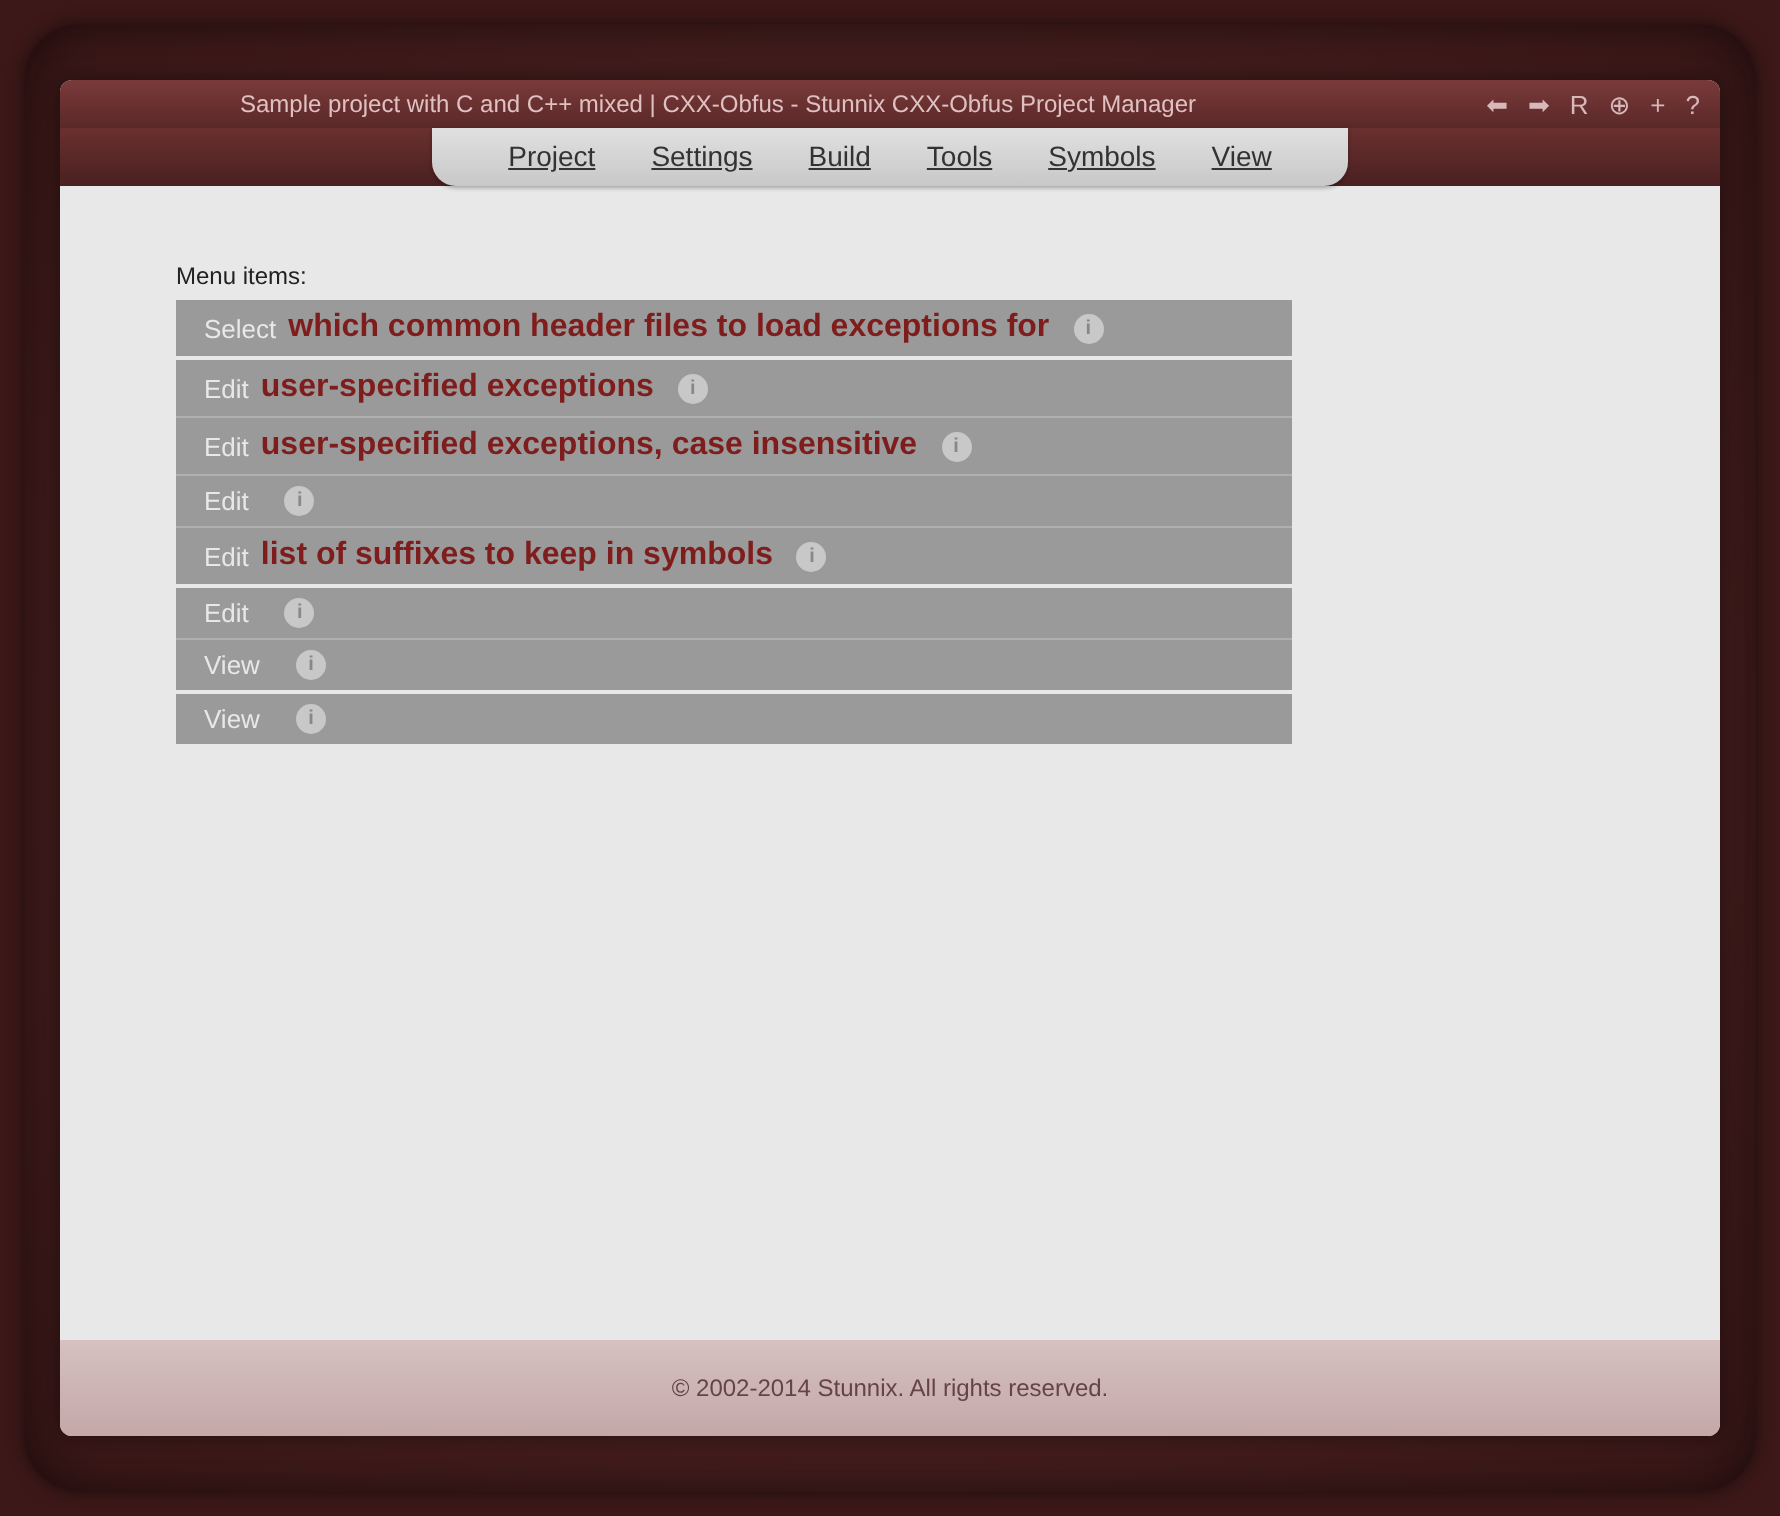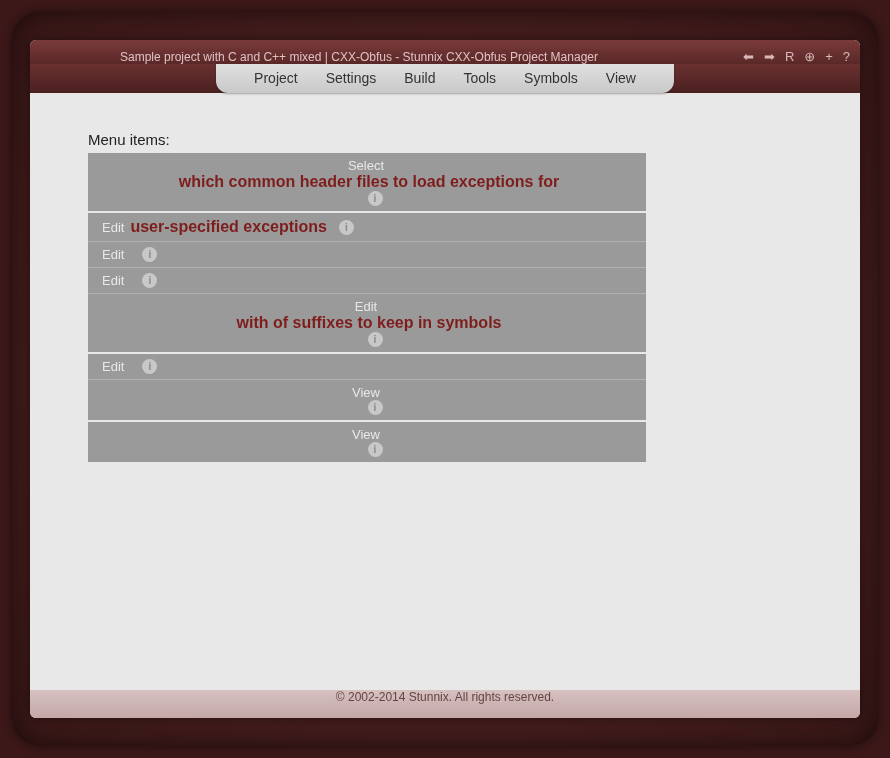--- a/index.html
+++ b/index.html
@@ -31,21 +31,21 @@
     border-radius: 6px;
     overflow: hidden;
     box-shadow: 0 0 12px rgba(0,0,0,0.5);
     display: flex;
     flex-direction: column;
   }
   .titlebar {
     height: 24px;
     background: linear-gradient(to bottom, #7a3a3a 0%, #5a2828 100%);
     display: flex;
-    align-items: flex-end;
+    align-items: center;
     color: #e0c0c0;
     font-size: 12px;
     padding: 0 10px;
   }
   .titlebar-title {
     flex: 1;
     text-align: left;
     padding-left: 80px;
     white-space: nowrap;
   }
@@ -74,47 +74,48 @@
     border-radius: 0 0 12px 12px;
     padding: 0 24px;
     box-shadow: 0 1px 2px rgba(0,0,0,0.3);
   }
   .menubar-item {
     padding: 16px 14px;
     color: #333;
     font-size: 14px;
     cursor: pointer;
     line-height: 27px;
+    text-decoration: underline;
   }
   .content {
     flex: 1;
     padding: 38px 0 0 58px;
     background: #e8e8e8;
   }
   .content-label {
-    font-size: 15px;
+    font-size: 12px;
     color: #222;
     margin-bottom: 5px;
   }
   .menu-list {
     width: 558px;
   }
   .group {
     border-bottom: 2px solid #e8e8e8;
   }
   .menu-row {
     background: #9a9a9a;
     color: #fff;
     display: flex;
     align-items: center;
     padding: 5px 10px 5px 14px;
     border-bottom: 1px solid #b0b0b0;
     cursor: pointer;
   }
-  .group .menu-row:last-child { border-bottom: none; flex-direction: column; }
+  .group .menu-row:last-child { border-bottom: none; }
   .menu-row .verb {
     font-size: 13px;
     color: #e8e8e8;
     font-weight: normal;
     margin-right: 6px;
   }
   .menu-row .text {
     font-size: 16px;
     font-weight: bold;
     color: #7f1d1d;
@@ -127,23 +128,24 @@
     color: #888;
     font-size: 10px;
     font-weight: bold;
     font-style: normal;
     display: inline-flex;
     align-items: center;
     justify-content: center;
     margin-left: 12px;
   }
   .footer {
-    height: 28px;
+    height: 48px;
     background: linear-gradient(to bottom, #d6c0c0 0%, #c4a8a8 100%);
     display: flex;
+    align-items: center;
     justify-content: center;
     color: #664444;
     font-size: 12px;
   }
 </style>
 </head>
 <body>
 
 <div class="outer-frame">
   <div class="main-window">
@@ -182,29 +184,30 @@
             </div>
           </div>
           <div class="group">
             <div class="menu-row">
               <span class="verb">Edit</span>
               <span class="text">user-specified exceptions</span>
               <span class="info-icon">i</span>
             </div>
             <div class="menu-row">
               <span class="verb">Edit</span>
-              <span class="info-icon">i</span>
-            </div>
-            <div class="menu-row">
-              <span class="verb">Edit</span>
-              <span class="info-icon">i</span>
-            </div>
-            <div class="menu-row">
-              <span class="verb">Edit</span>
-              <span class="text">with of suffixes to keep in symbols</span>
+              <span class="text">user-specified exceptions, case insensitive</span>
+              <span class="info-icon">i</span>
+            </div>
+            <div class="menu-row">
+              <span class="verb">Edit</span>
+              <span class="info-icon">i</span>
+            </div>
+            <div class="menu-row">
+              <span class="verb">Edit</span>
+              <span class="text">list of suffixes to keep in symbols</span>
               <span class="info-icon">i</span>
             </div>
           </div>
           <div class="group">
             <div class="menu-row">
               <span class="verb">Edit</span>
               <span class="info-icon">i</span>
             </div>
             <div class="menu-row">
               <span class="verb">View</span>

